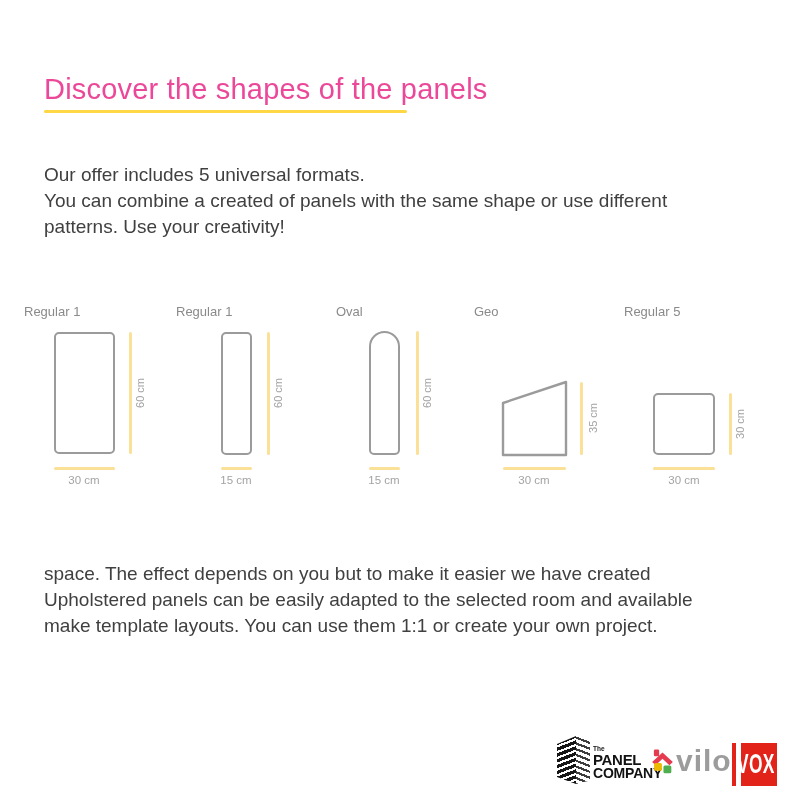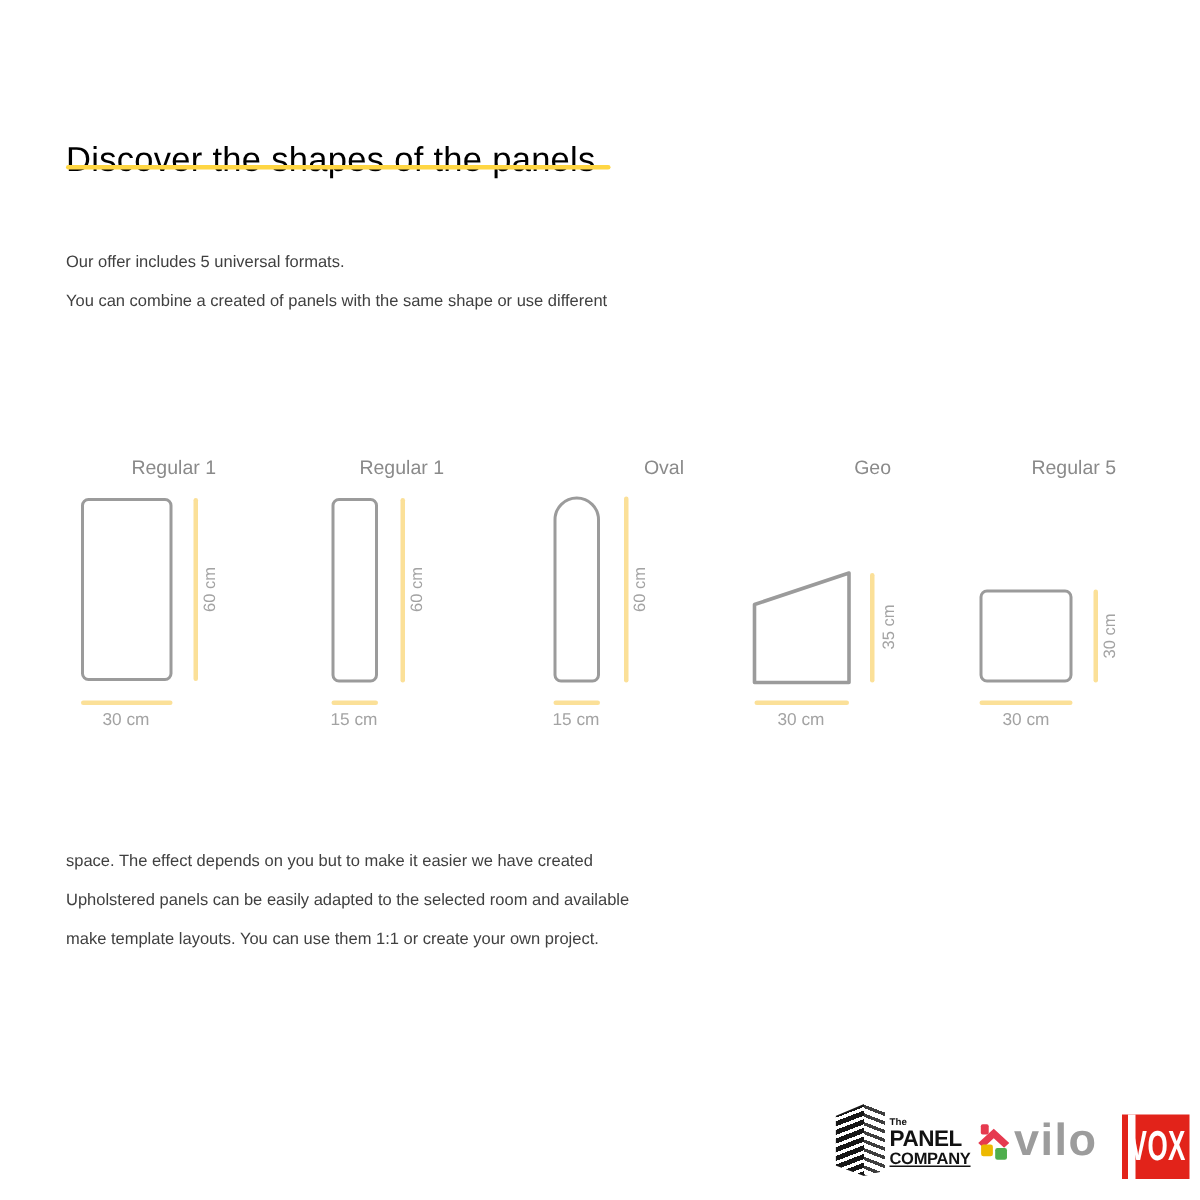--- a/index.html
+++ b/index.html
@@ -2,36 +2,36 @@
 <html><head>
 <meta charset="utf-8">
 <style>
   html,body { margin:0; padding:0; background:#ffffff; }
   .canvas {
     position:relative; width:800px; height:800px; background:#ffffff;
     font-family:"Liberation Sans", sans-serif; overflow:hidden;
   }
   
   .page-title {
-    position:absolute; left:44px; top:93px; font-size:23px; line-height:26px;
-    color:#000000; letter-spacing:0.2px; white-space:nowrap;
+    position:absolute; left:44px; top:76px; font-size:29px; line-height:26px;
+    color:#ec4899; letter-spacing:0.2px; white-space:nowrap;
   }
   .title-underline {
     position:absolute; left:44px; top:110px; width:363px; height:3px;
     background:#ffd643; border-radius:2px;
   }
-  .para { position:absolute; left:44px; color:#404040; font-size:11px; line-height:26px; }
+  .para { position:absolute; left:44px; color:#404040; font-size:19px; line-height:26px; }
   .para .pline { white-space:nowrap; }
   .para-intro { top:162px; }
   .para-outro { top:561px; }
 
   
   .diagram { position:absolute; left:0; top:0; width:800px; height:800px; }
   .panel-label {
-    position:absolute; top:304px; width:120px; text-align:right;
+    position:absolute; top:304px; width:120px; text-align:left;
     font-size:13px; color:#8a8a8a; white-space:nowrap;
   }
   .shape {
     position:absolute; box-sizing:border-box; border:2px solid #9b9b9b;
     background:#ffffff; border-radius:5px;
   }
   .vline { position:absolute; width:3px; background:#fbe098; border-radius:2px; }
   .hline { position:absolute; height:3px; background:#fbe098; border-radius:2px; }
   .vtext {
     position:absolute; width:60px; height:12px; line-height:12px; text-align:center;
@@ -51,47 +51,48 @@
     clip-path:polygon(0 8px, 19px 0px, 19px 48px, 0 41px);
   }
   .pc-face-right {
     position:absolute; left:19px; top:0; width:14px; height:48px;
     background:repeating-linear-gradient(201deg,#3d3d3d 0 2.2px,#ffffff 2.2px 5.4px);
     clip-path:polygon(0 0, 14px 5.5px, 14px 44.5px, 0 48px);
   }
   .pc-text { position:absolute; left:36px; top:9px; color:#121212; }
   .pc-the { font-size:6.5px; font-weight:bold; line-height:7px; }
   .pc-line1 { font-size:15px; font-weight:bold; line-height:15px; letter-spacing:-0.3px; }
-  .pc-line2 { font-size:11px; font-weight:bold; line-height:12px; letter-spacing:-0.2px;text-decoration:underline; }
+  .pc-line2 { font-size:14px; font-weight:bold; line-height:12px; letter-spacing:-0.2px; }
 
   .vilo-logo { position:absolute; left:651px; top:746px; width:74px; height:34px; }
   .vilo-house { position:absolute; left:0; top:2px; }
   .vilo-text {
     position:absolute; left:25px; top:-2px; font-size:30px; line-height:34px;
     font-weight:bold; color:#9c9c9c; letter-spacing:1px;
   }
 
-  .vox-logo { position:absolute; left:732px; top:743px; width:45px; height:43px; background:#e2231a;margin-left:16px; }
+  .vox-logo { position:absolute; left:732px; top:743px; width:45px; height:43px; background:#e2231a; }
   .vox-bar { position:absolute; left:4px; top:0; width:5px; height:43px; background:#ffffff; }
   .vox-text {
     position:absolute; right:2px; top:7px; color:#ffffff; font-size:28px; line-height:28px;
     font-weight:bold; transform:scaleX(0.62); transform-origin:right center; letter-spacing:0.5px;
   }
 </style>
 </head>
 <body>
 
 <div class="canvas">
 
   <div class="page-title">Discover the shapes of the panels</div>
   <div class="title-underline"></div>
 
   <div class="para para-intro">
     <div class="pline">Our offer includes 5 universal formats.</div>
     <div class="pline">You can combine a created of panels with the same shape or use different</div>
+    <div class="pline">patterns. Use your creativity!</div>
   </div>
 
   <div class="diagram">
 
     <div>
       <div class="panel-label" style="left:24px;">Regular 1</div>
       <div class="shape" style="left:54px; top:332px; width:61px; height:122px;"></div>
       <div class="vline" style="left:129px; top:332px; height:122px;"></div>
       <div class="vtext" style="left:110px; top:387px;">60 cm</div>
       <div class="hline" style="left:54px; top:467px; width:61px;"></div>

